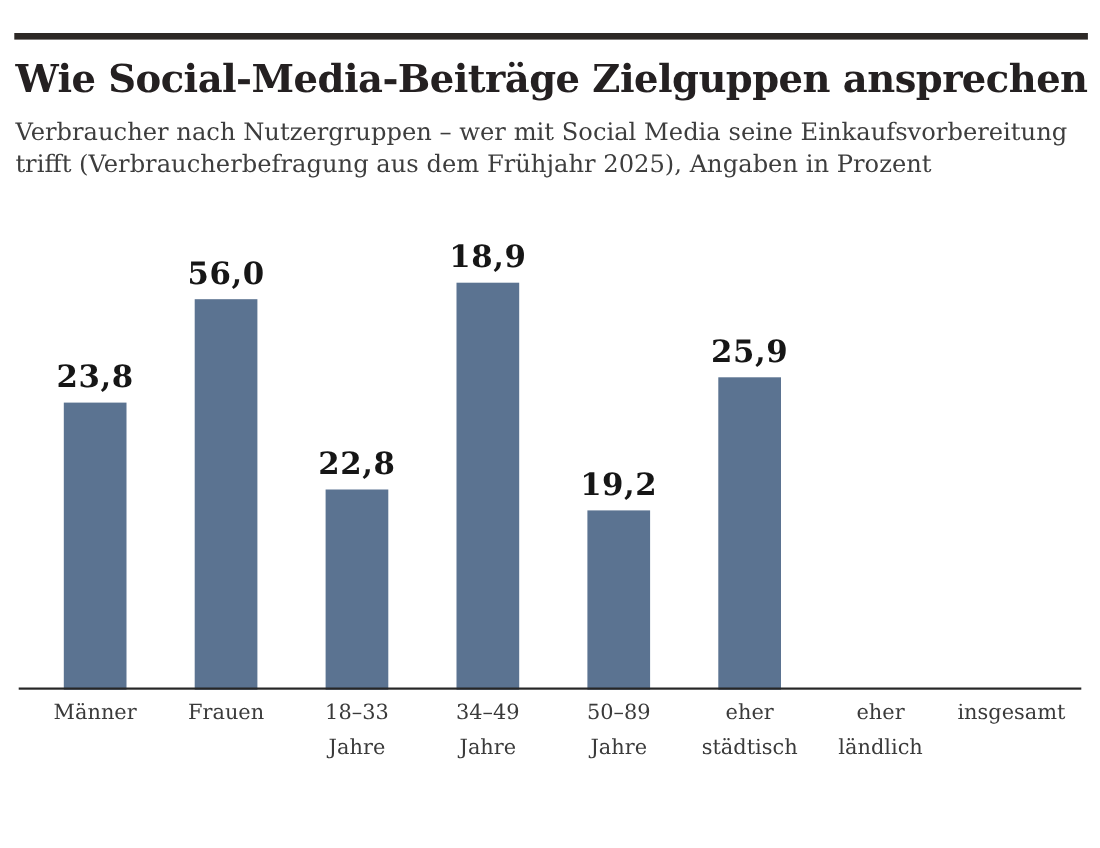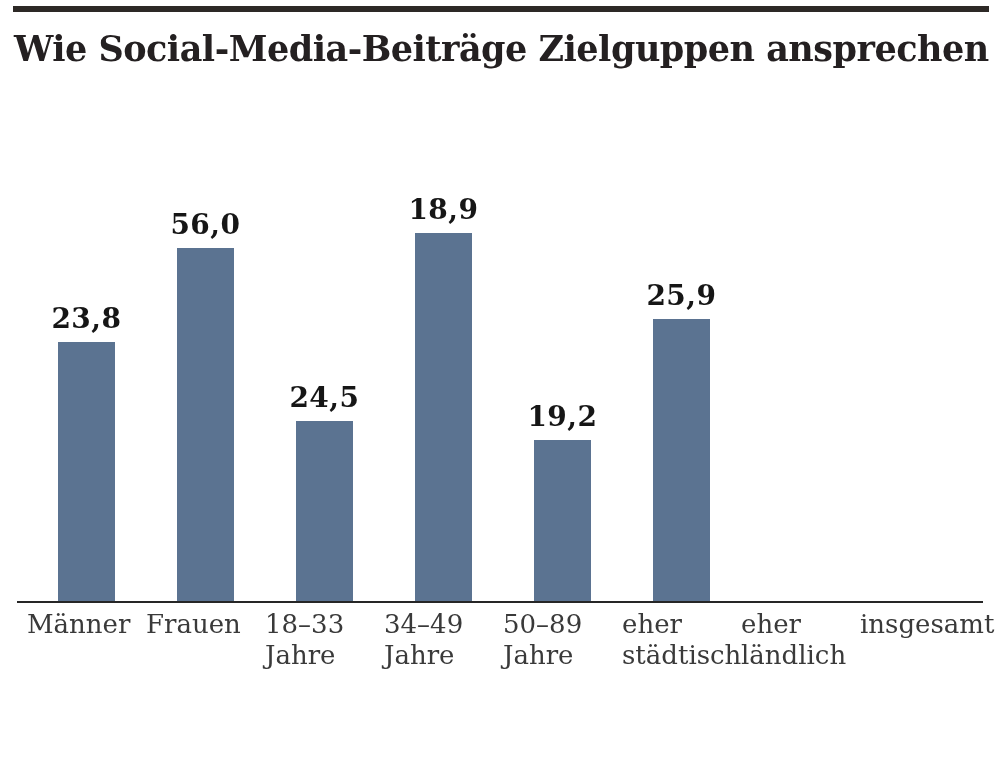--- a/index.html
+++ b/index.html
@@ -3,20 +3,21 @@
 <meta charset="utf-8">
 <style>
   html, body { margin: 0; padding: 0; background: #ffffff; }
   .page {
     position: relative;
     width: 1000px;
     height: 690px;
     background: #ffffff;
     overflow: hidden;
     font-family: "DejaVu Serif", serif;
+    margin-top: 24px;
   }
   .rule {
     position: absolute;
     left: 13px;
     right: 11px;
     height: 6px;
     background: #2d2926;
   }
   .rule.top { top: 6px; }
   .rule.bottom { top: 757px; }
@@ -79,52 +80,54 @@
   }
   .x-labels {
     position: absolute;
     left: 27px;
     top: 609px;
     width: 952px;
     display: flex;
   }
   .x-label {
     width: 119px;
-    text-align: left;
-    font-size: 26px;
+    text-align: center;
+    font-size: 19px;
     line-height: 31px;
     color: #3a3a3a;
     white-space: pre-line;
   }
   .source {
     position: absolute;
     right: 12px;
     top: 711px;
     font-size: 20px;
     color: #b91c1c;
   }
 </style>
 </head>
 <body>
 
 <div class="page">
   <div class="rule top"></div>
   <h1 class="title">Wie Social-Media-Beiträge Zielguppen ansprechen</h1>
+  <p class="subtitle">Verbraucher nach Nutzergruppen – wer mit Social Media seine Einkaufsvorbereitung
+trifft (Verbraucherbefragung aus dem Frühjahr 2025), Angaben in Prozent</p>
 
   <div class="chart-area" id="plot">
       <div class="bar-col">
         <div class="bar-value">23,8</div>
         <div class="bar" style="height: 261px; background: rgb(91, 115, 145);"></div>
       </div>
       <div class="bar-col">
         <div class="bar-value">56,0</div>
         <div class="bar" style="height: 355px; background: rgb(91, 115, 145);"></div>
       </div>
       <div class="bar-col">
-        <div class="bar-value">24,5</div>
+        <div class="bar-value">22,8</div>
         <div class="bar" style="height: 182px; background: rgb(91, 115, 145);"></div>
       </div>
       <div class="bar-col">
         <div class="bar-value">18,9</div>
         <div class="bar" style="height: 370px; background: rgb(91, 115, 145);"></div>
       </div>
       <div class="bar-col">
         <div class="bar-value">19,2</div>
         <div class="bar" style="height: 163px; background: rgb(91, 115, 145);"></div>
       </div>

